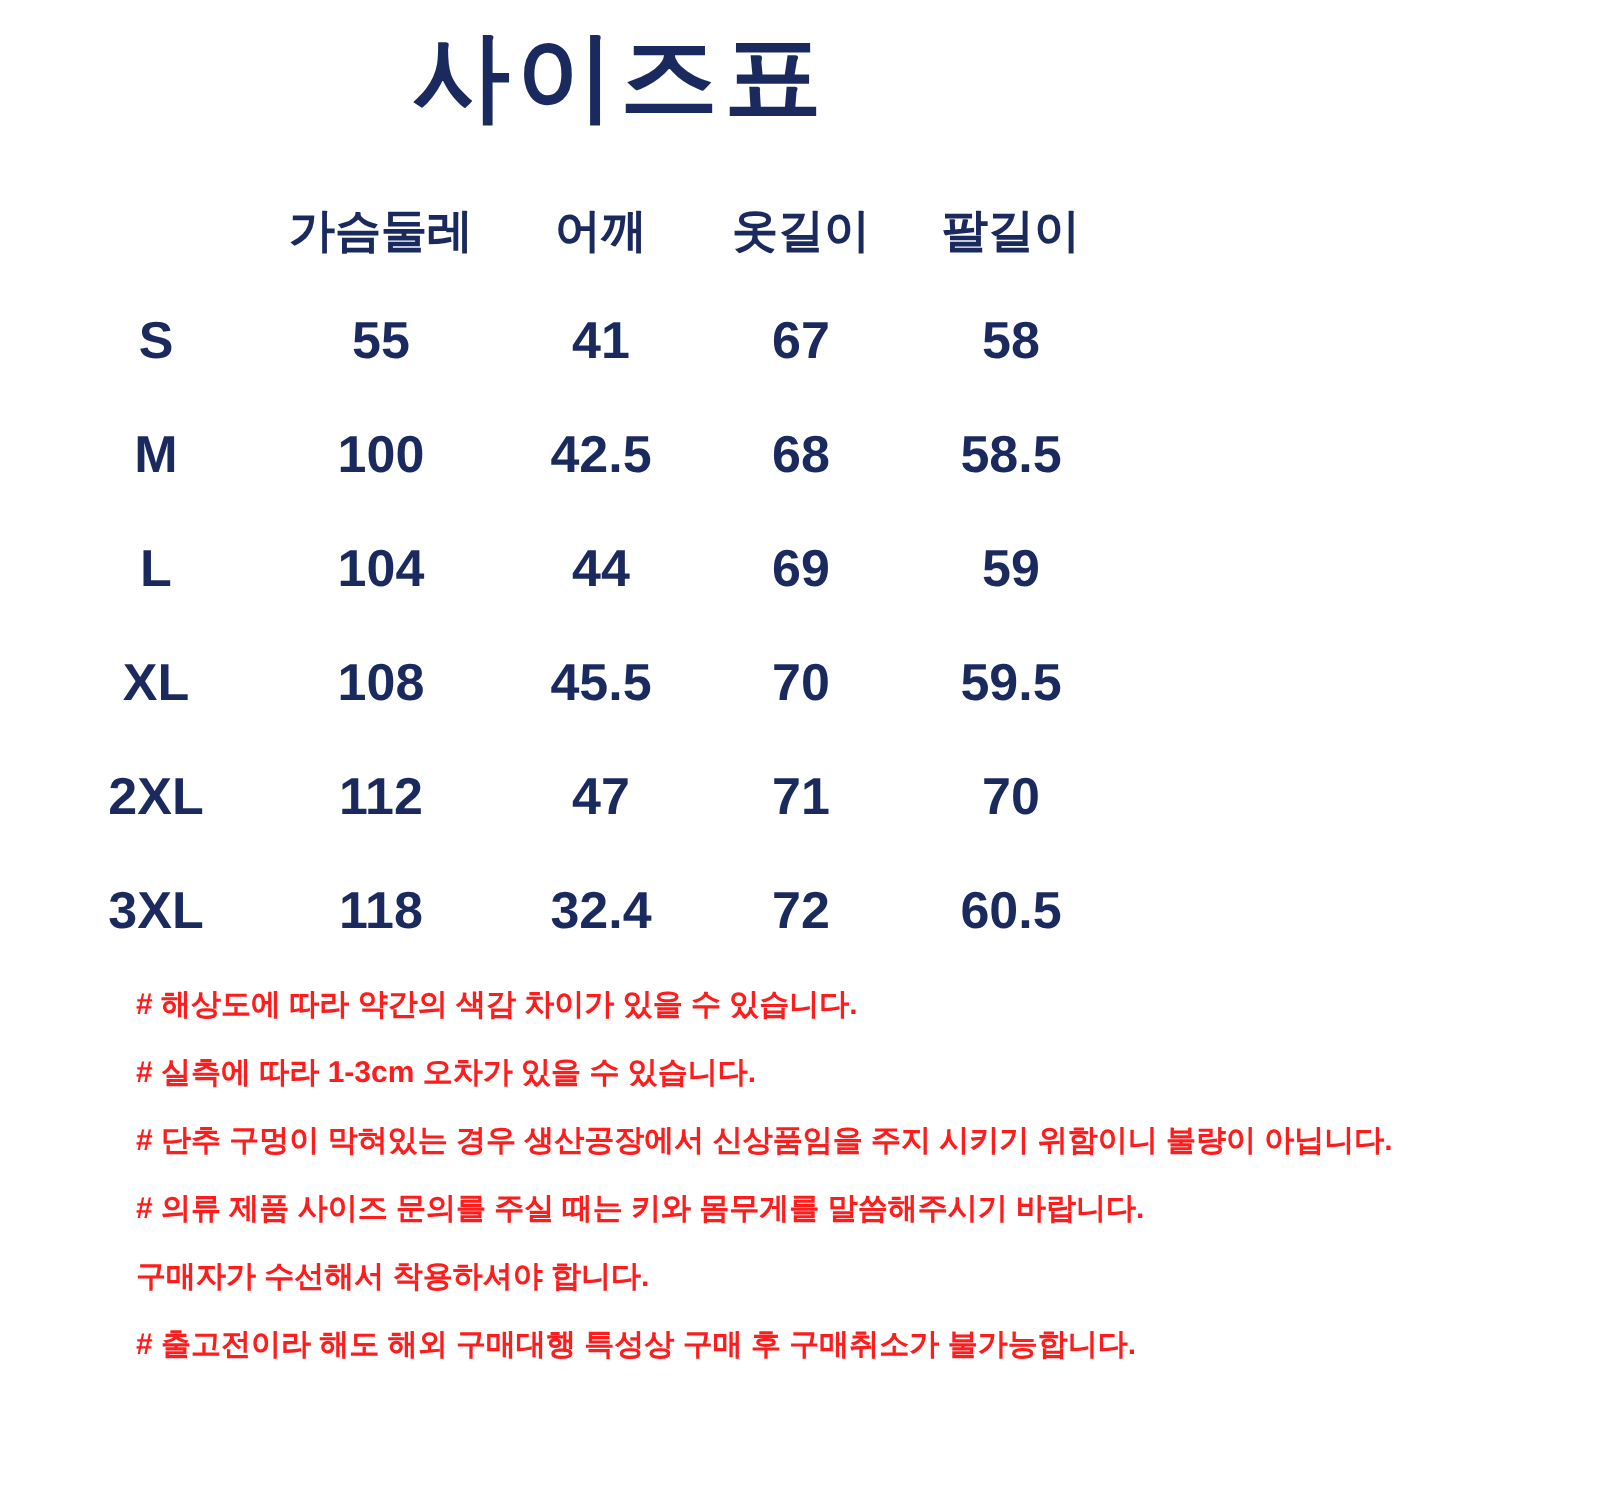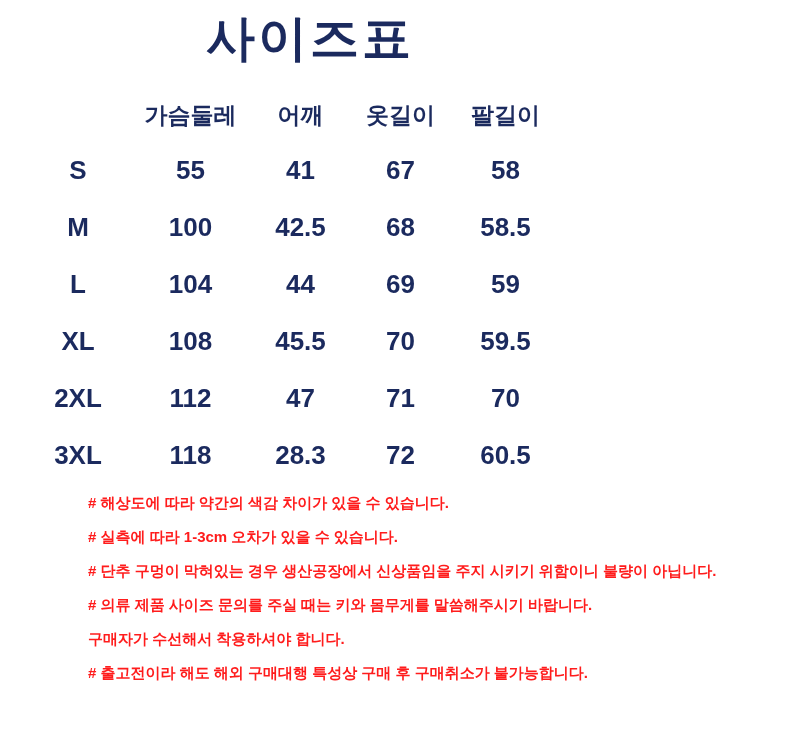--- a/index.html
+++ b/index.html
@@ -54,21 +54,20 @@
   col.c-chest { width: 125px; }
   col.c-shoulder { width: 95px; }
   col.c-length { width: 105px; }
   col.c-sleeve { width: 105px; }
   .notes {
     position: absolute;
     left: 68px;
     top: 486px;
     color: #ff1c1c;
     font-size: 15px;
-    margin-left: 20px;
   }
   .notes p {
     margin: 0;
     height: 34px;
     line-height: 34px;
     white-space: nowrap;
     font-weight: bold;
   }
 </style>
 </head>
@@ -127,21 +126,21 @@
       <tr>
         <td>2XL</td>
         <td>112</td>
         <td>47</td>
         <td>71</td>
         <td>70</td>
       </tr>
       <tr>
         <td>3XL</td>
         <td>118</td>
-        <td>28.3</td>
+        <td>32.4</td>
         <td>72</td>
         <td>60.5</td>
       </tr>
     </tbody>
   </table>
 
   <div class="notes">
     <p># 해상도에 따라 약간의 색감 차이가 있을 수 있습니다.</p>
     <p># 실측에 따라 1-3cm 오차가 있을 수 있습니다.</p>
     <p># 단추 구멍이 막혀있는 경우 생산공장에서 신상품임을 주지 시키기 위함이니 불량이 아닙니다.</p>

